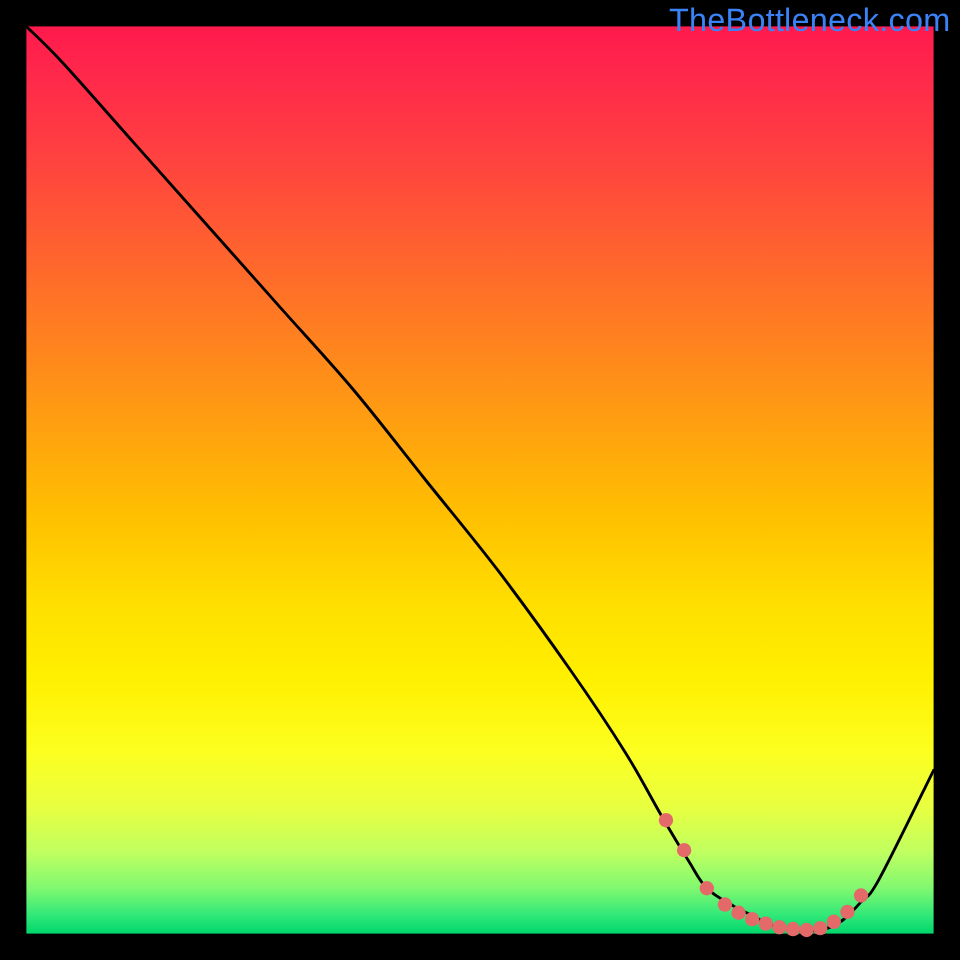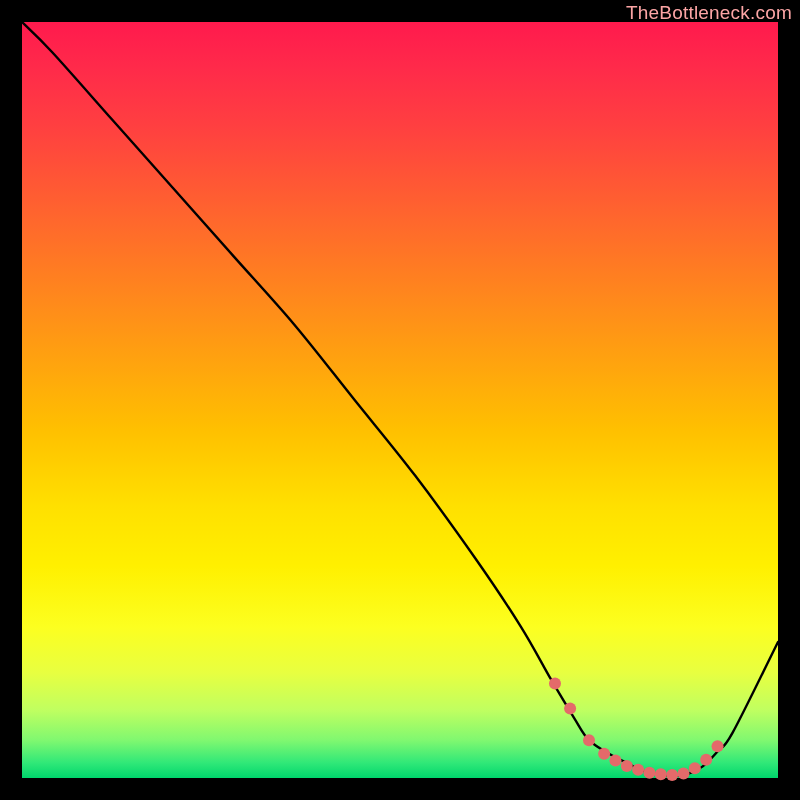--- a/index.html
+++ b/index.html
@@ -40,22 +40,22 @@
       #c0ff60 91%,
       #80f870 95%,
       #30e878 98%,
       #00d66c 100%
     );
   }
   .watermark {
     position: absolute;
     top: 2px;
     right: 8px;
-    color: #fca5a5;
-    font-size: 19px;
+    color: #3b82f6;
+    font-size: 27px;
     font-weight: 500;
     letter-spacing: 0.2px;
     user-select: none;
   }
   svg.curve {
     position: absolute;
     left: 0;
     top: 0;
     width: 756px;
     height: 756px;

